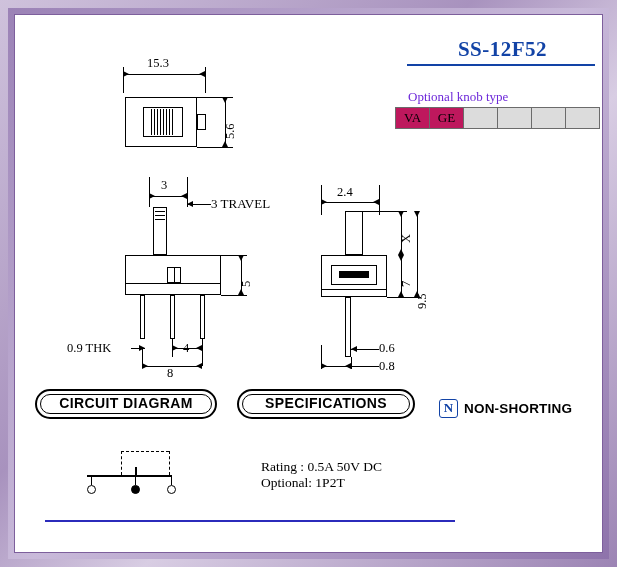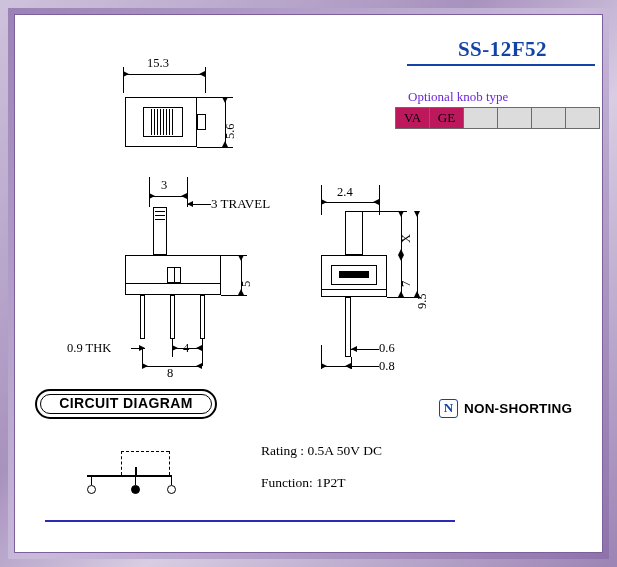--- a/index.html
+++ b/index.html
@@ -364,35 +364,40 @@
     <div class="ln hl" style="left:306px; top:351px; width:58px;"></div>
     <div class="arr right" style="left:306px; top:348px;"></div>
     <div class="arr left" style="left:330px; top:348px;"></div>
     <div class="dim" style="left:364px; top:344px;">0.8</div>
 
     <div class="pill" style="left:20px; top:374px; width:182px; height:30px;">
       <span class="inner">
         <span>CIRCUIT DIAGRAM</span>
       </span>
     </div>
+    <div class="pill" style="left:222px; top:374px; width:178px; height:30px;">
+      <span class="inner">
+        <span>SPECIFICATIONS</span>
+      </span>
+    </div>
     <div class="nonshorting">
       <span class="ns-badge">N</span>
       <span>NON-SHORTING</span>
     </div>
 
     <div class="dashline" style="left:106px; top:436px; width:48px;"></div>
     <div class="dashline v" style="left:106px; top:436px; height:24px;"></div>
     <div class="dashline v" style="left:154px; top:436px; height:24px;"></div>
     <div class="ln hl" style="left:72px; top:460px; width:84px; height:2px;"></div>
     <div class="ln vl" style="left:120px; top:452px; height:10px; width:2px;"></div>
     <div class="circ" style="left:72px; top:470px;"></div>
     <div class="circ filled" style="left:116px; top:470px;"></div>
     <div class="circ" style="left:152px; top:470px;"></div>
     <div class="ln vl" style="left:76px; top:460px; height:10px;"></div>
     <div class="ln vl" style="left:120px; top:462px; height:8px;"></div>
     <div class="ln vl" style="left:156px; top:460px; height:10px;"></div>
 
-    <div class="spec-text" style="top:428px;">Rating : 0.5A 50V DC</div>
-    <div class="spec-text" style="top:460px;">Function: 1P2T</div>
+    <div class="spec-text" style="top:444px;">Rating : 0.5A 50V DC</div>
+    <div class="spec-text" style="top:460px;">Optional: 1P2T</div>
 
     <div class="bottom-rule"></div>
   </div>
 </div>
 
 </body></html>

